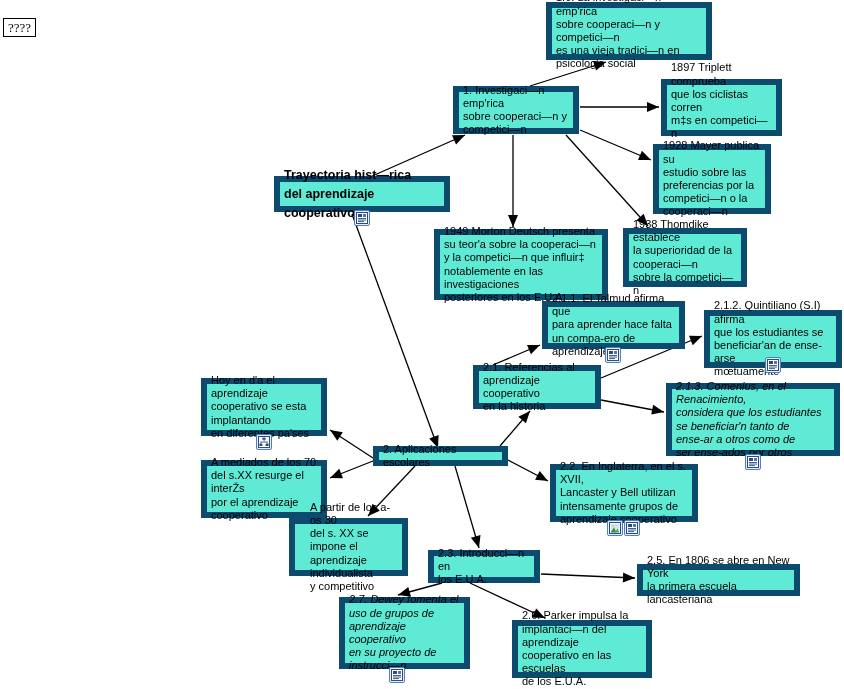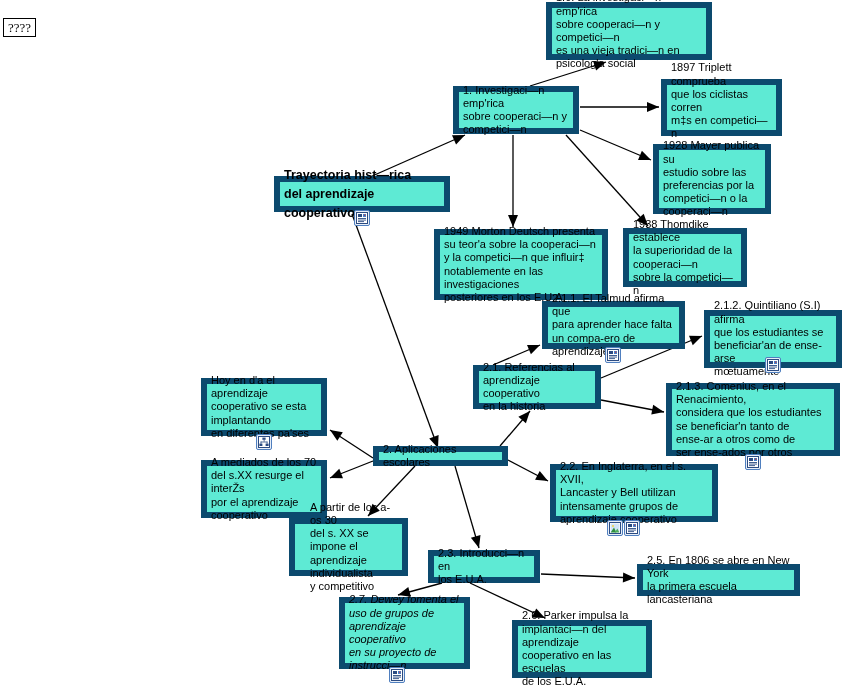--- a/index.html
+++ b/index.html
@@ -216,21 +216,21 @@
             <rect x="0.5" y="0.5" width="11" height="11" fill="#ffffff" stroke="#2b4b82" stroke-width="1"></rect>
             <rect x="2" y="2" width="4" height="3" fill="#2b4b82"></rect>
             <rect x="7" y="2" width="3" height="3" fill="#3f7fd0"></rect>
             <rect x="8" y="2.6" width="1.4" height="1.2" fill="#d03a2a"></rect>
             <rect x="2" y="6" width="8" height="0.9" fill="#2b4b82"></rect>
             <rect x="2" y="7.6" width="8" height="0.9" fill="#2b4b82"></rect>
             <rect x="2" y="9.2" width="6" height="0.9" fill="#2b4b82"></rect>
           </svg>
         </span>
       </div>
-      <div class="node small" style="left: 666px; top: 383px; width: 174px; height: 73px;">
+      <div class="node small" style="left: 666px; top: 383px; width: 174px; height: 73px; font-style: italic;">
         <span class="txt">2.1.3. Comenius, en el Renacimiento,
 considera que los estudiantes
 se beneficiar'n tanto de
 ense-ar a otros como de
 ser ense-ados por otros</span>
       </div>
       <div class="icons" style="left: 745px; top: 454px;">
         <span class="ricon">
           <svg viewBox="0 0 12 12">
             <rect x="0.5" y="0.5" width="11" height="11" fill="#ffffff" stroke="#2b4b82" stroke-width="1"></rect>
@@ -270,21 +270,21 @@
       </div>
       <div class="node small" style="left: 201px; top: 460px; width: 126px; height: 58px;">
         <span class="txt">A mediados de los 70
 del s.XX resurge el interŽs
 por el aprendizaje
 cooperativo</span>
       </div>
       <div class="node small" style="left: 373px; top: 446px; width: 135px; height: 20px;">
         <span class="txt">2. Aplicaciones escolares</span>
       </div>
-      <div class="node small" style="left: 550px; top: 464px; width: 168px; height: 58px;">
+      <div class="node small" style="left: 550px; top: 464px; width: 148px; height: 58px;">
         <span class="txt">2.2. En Inglaterra, en el s. XVII,
 Lancaster y Bell utilizan
 intensamente grupos de
 aprendizaje cooperativo</span>
       </div>
       <div class="icons" style="left: 607px; top: 520px;">
         <span class="ricon">
           <svg viewBox="0 0 12 12">
             <rect x="0.5" y="0.5" width="11" height="11" fill="#ffffff" stroke="#2b4b82" stroke-width="1"></rect>
             <rect x="1.6" y="1.6" width="8.8" height="8.8" fill="#cfe3f7"></rect>

